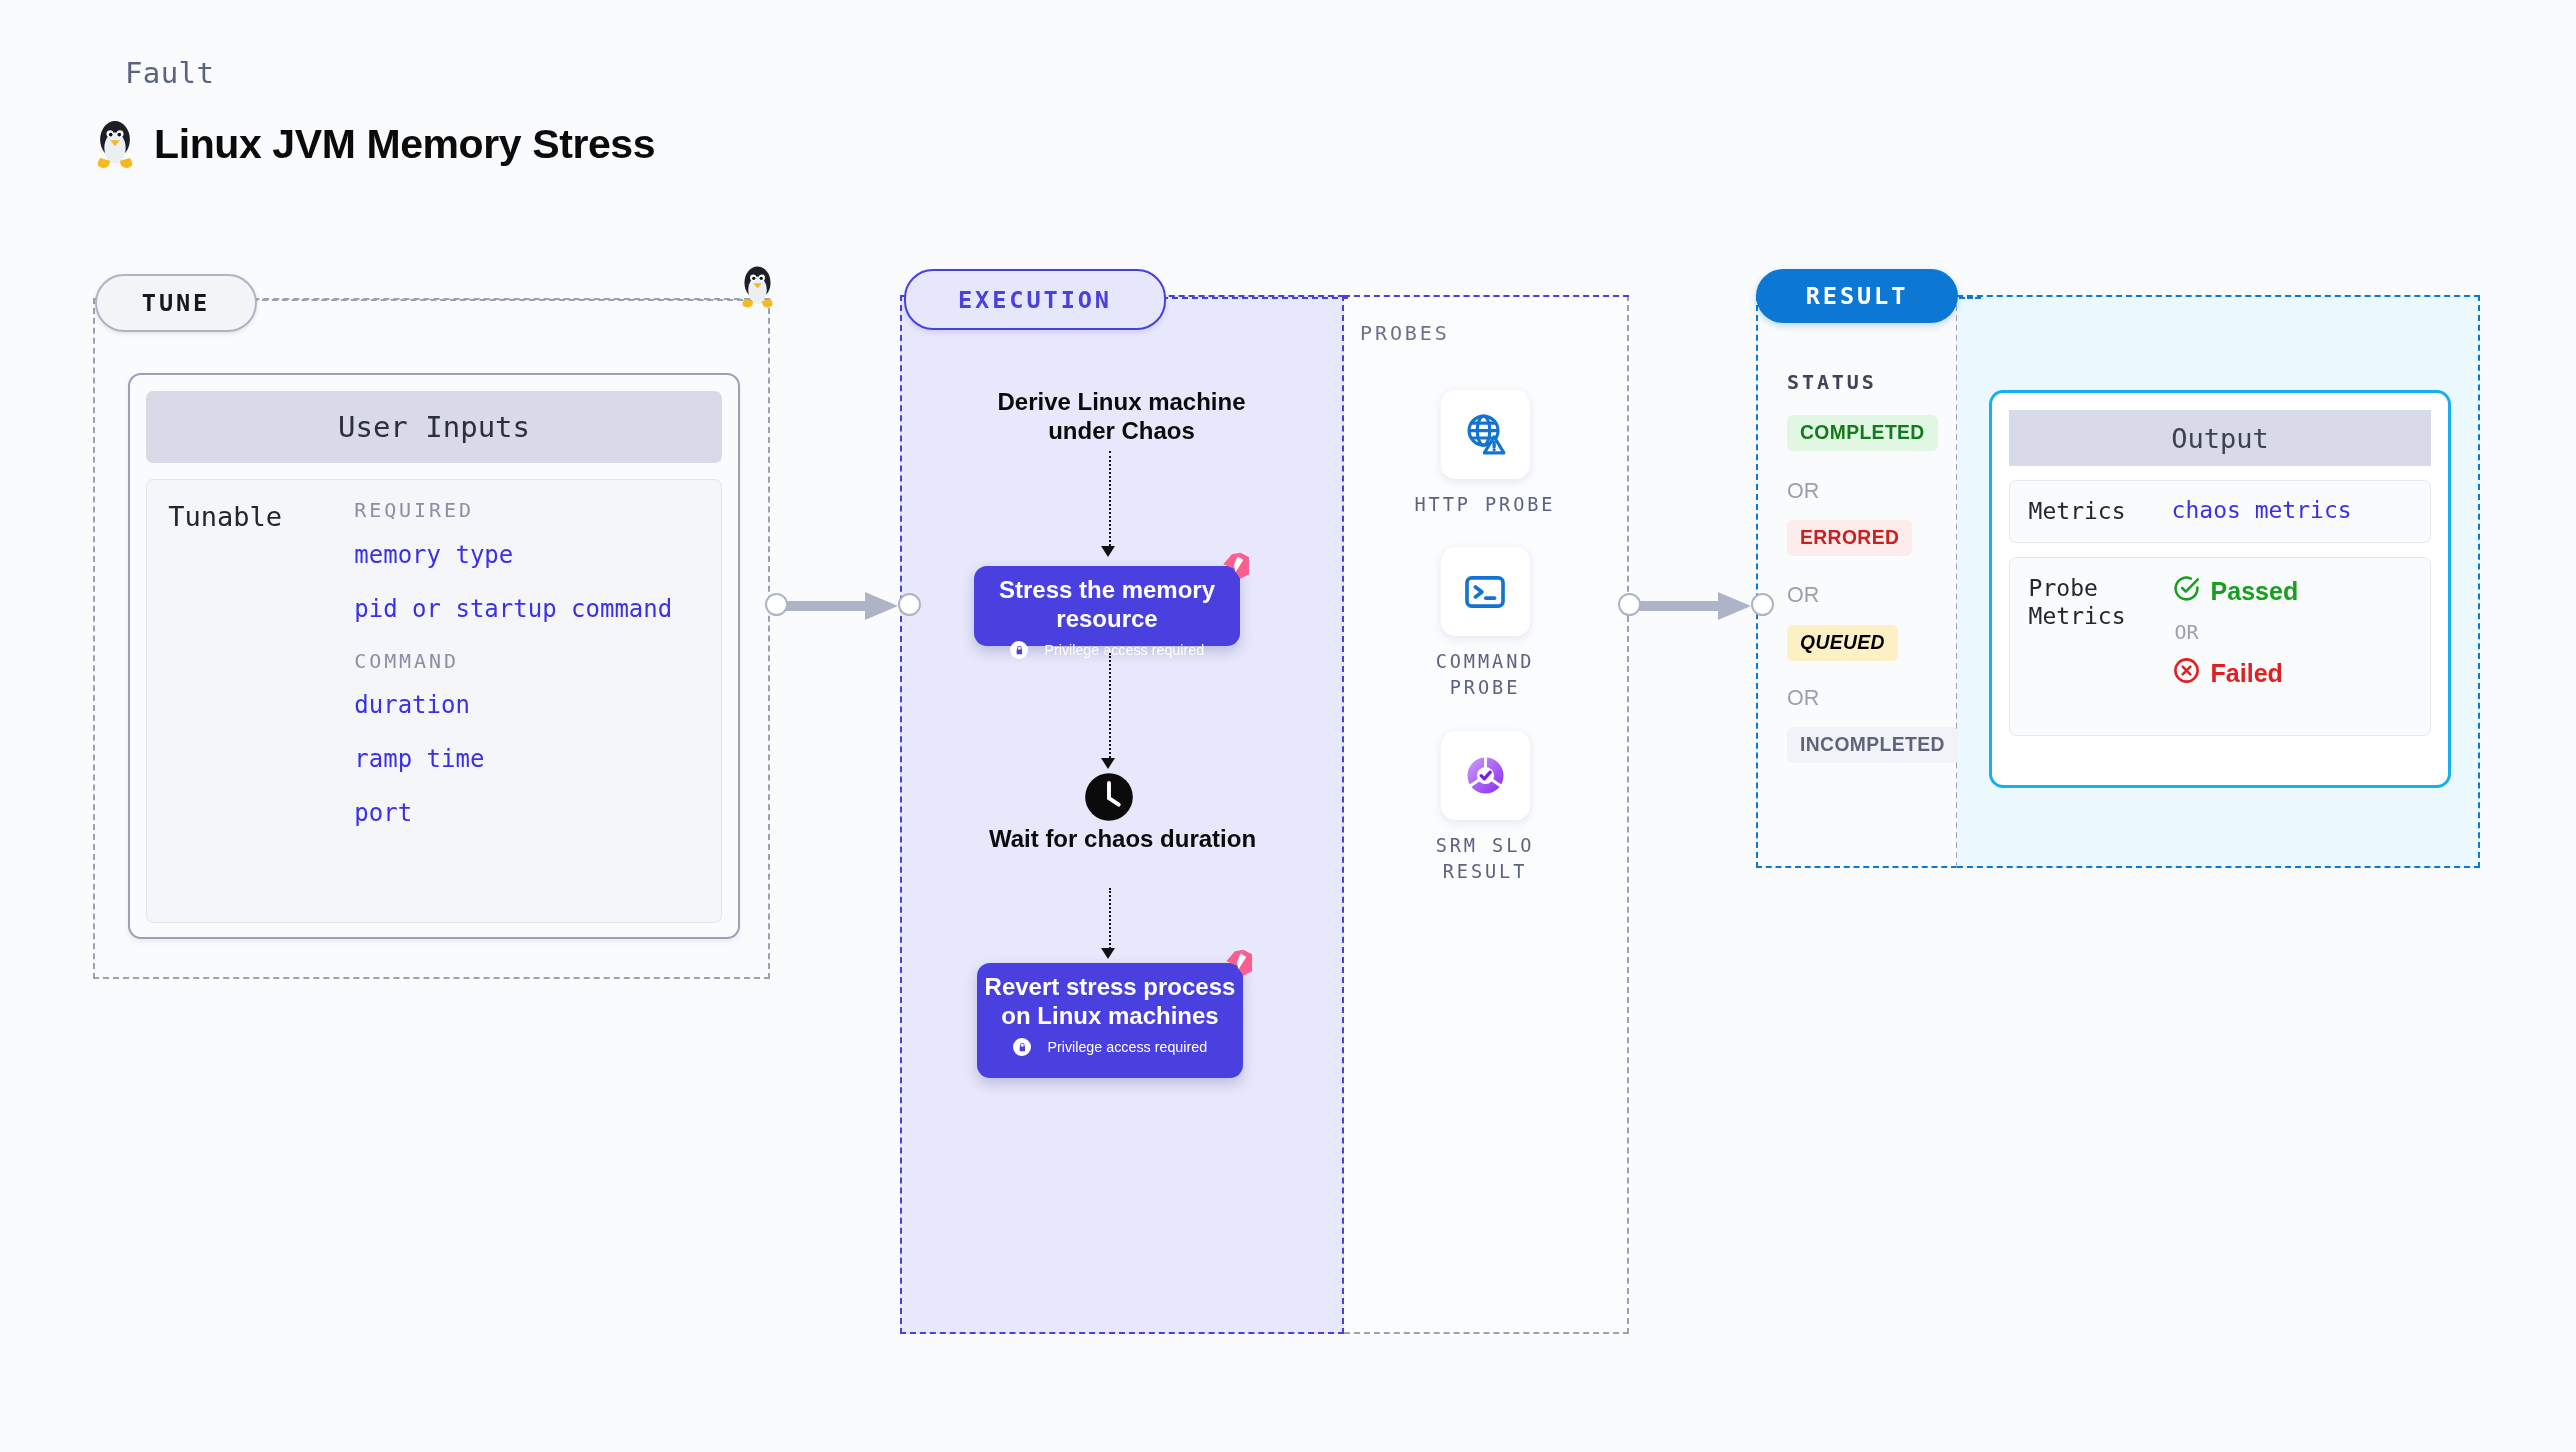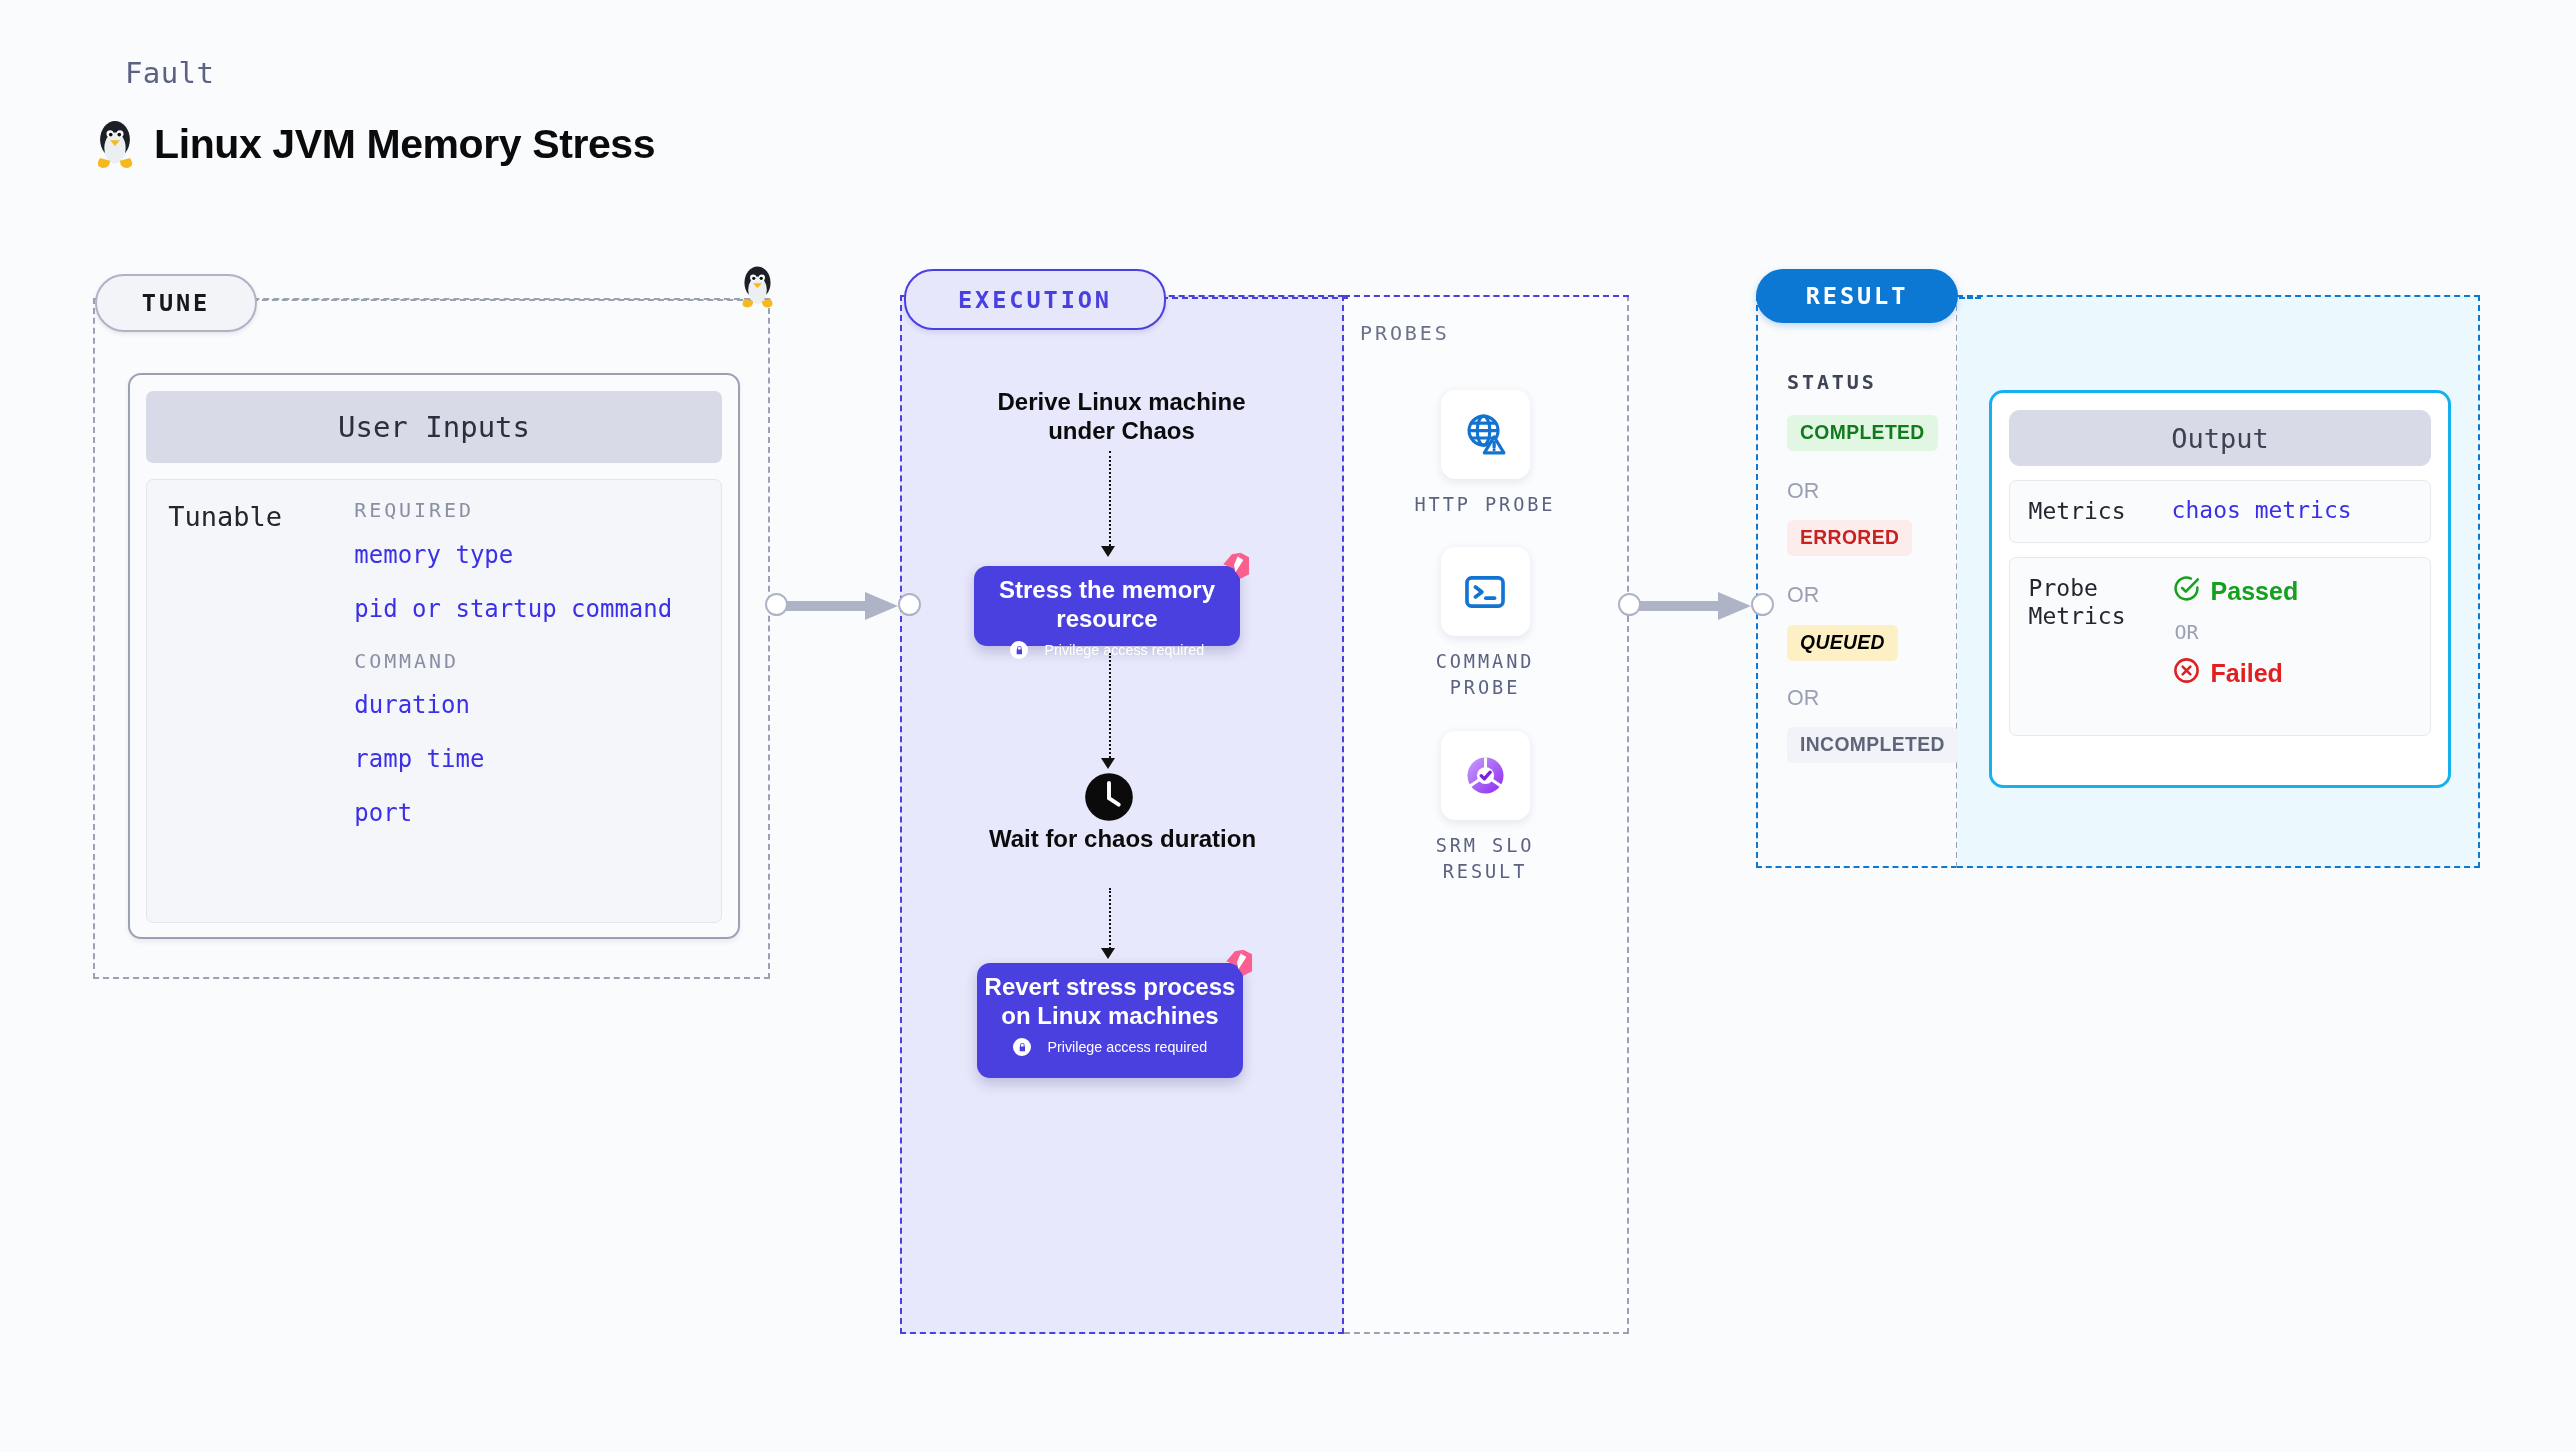--- a/index.html
+++ b/index.html
@@ -195,21 +195,21 @@
   #or2{left:1787px;top:583px;}
   #or3{left:1787px;top:686px;}
 
   
   #output-card{
     position:absolute;left:1989px;top:390px;width:462px;height:398px;
     background:#fff;border:3.6px solid #16b0ef;border-radius:14.3px;
     box-sizing:border-box;padding:17px;
   }
   #output-header{
-    height:56px;background:#d8dae8;border-radius:11px;
+    height:56px;background:#d8dae8;border-radius:0;
     display:flex;align-items:center;justify-content:center;
     font-family:"DejaVu Sans Mono",monospace;font-size:27px;color:#3d4251;
   }
   .out-row{
     margin-top:14.3px;border:1.4px solid #e6e8f0;border-radius:7.2px;
     background:#fafbfd;box-sizing:border-box;padding:15.8px 18.6px;display:flex;
   }
   .out-key{
     font-family:"DejaVu Sans Mono",monospace;font-size:23px;color:#23262f;
     width:143px;flex:0 0 143px;line-height:1.25;

